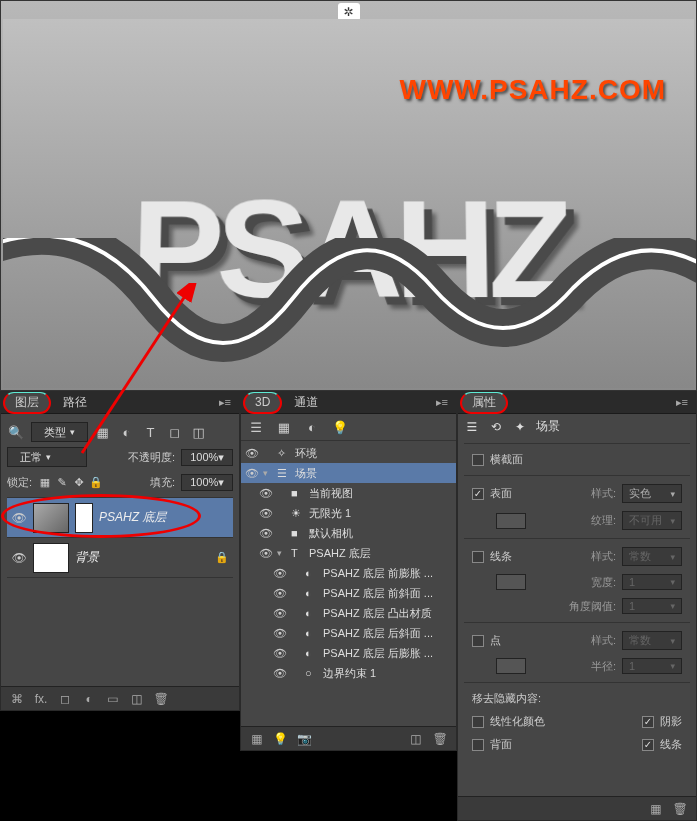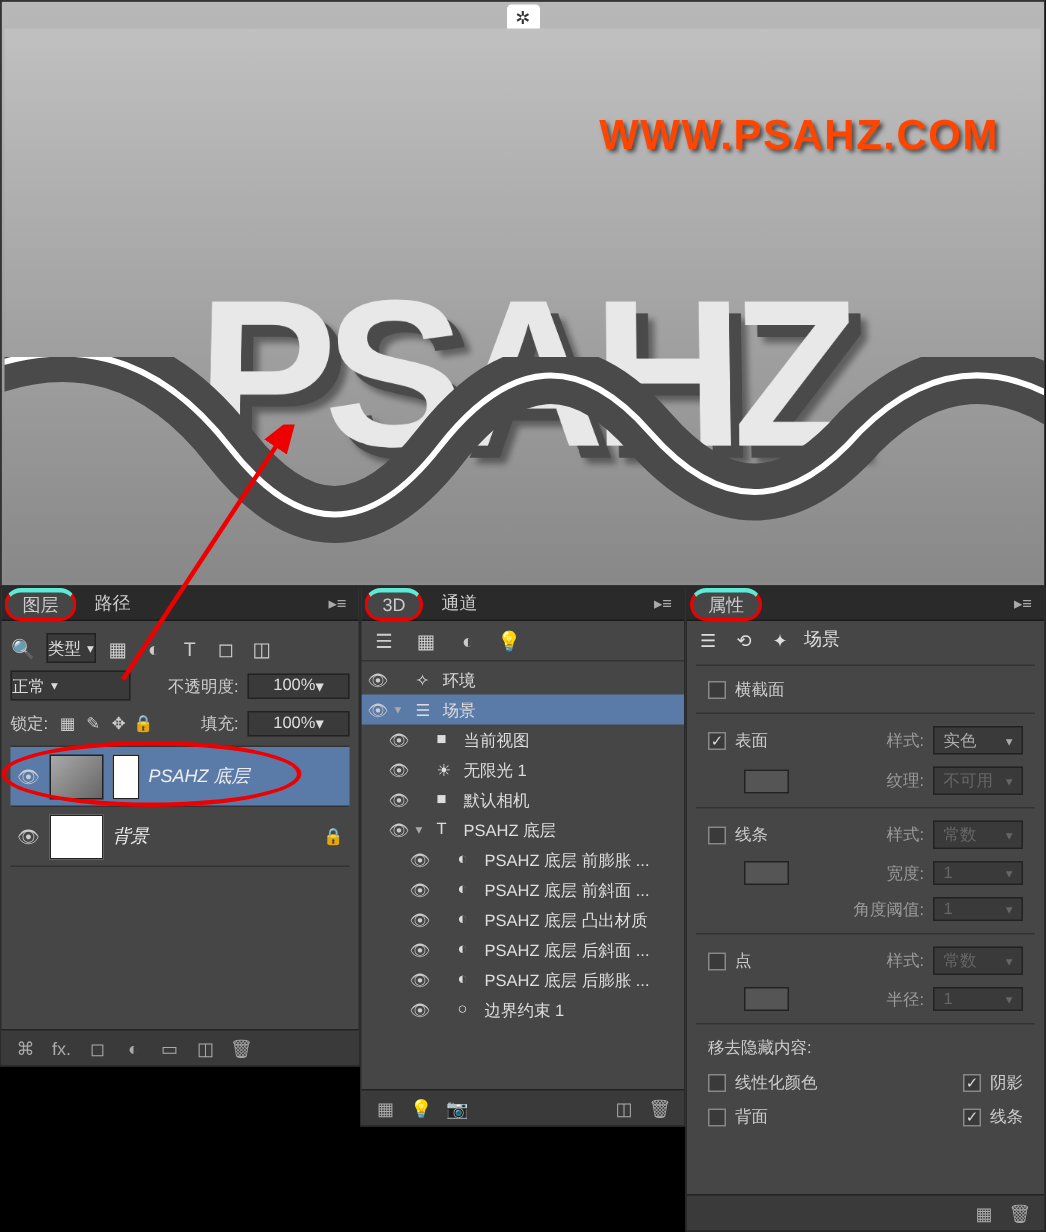--- a/index.html
+++ b/index.html
@@ -12,34 +12,34 @@
 .text3d { position: absolute; top: 130px; left: 10px; right: 10px; height: 200px; display: flex; align-items: center; justify-content: center; }
 .text3d-main { font-size: 140px; font-weight: 900; color: #e8e8e8; text-shadow: 8px 8px 0 #4a4a4a, 12px 12px 4px rgba(0,0,0,0.4); letter-spacing: -8px; transform: perspective(800px) rotateX(5deg); font-family: Arial Black, sans-serif; }
 .ribbon { position: absolute; bottom: 10px; left: 0; right: 0; height: 140px; pointer-events: none; }
 .arrow { position: absolute; top: 283px; left: 72px; width: 140px; height: 180px; pointer-events: none; z-index: 10; }
 
 .panels { position: absolute; top: 391px; left: 0; right: 0; bottom: 0; display: flex; background: #000; }
 
 .panel { background: #464646; border: 1px solid #2a2a2a; position: relative; display: flex; flex-direction: column; }
 .panel-tabs { display: flex; background: #2a2a2a; height: 22px; align-items: center; border-bottom: 1px solid #1a1a1a; padding-right: 4px; }
 .tab { padding: 2px 10px; font-size: 12px; color: #ccc; cursor: pointer; height: 22px; display: flex; align-items: center; }
-.tab.active { background: #464646; border-top: 3px solid #5eead4; }
+.tab.active { background: #464646; border-top: 1px solid #5eead4; }
 .tab-circle { border: 2px solid #e00; border-radius: 12px; padding: 0 10px; margin: 1px 2px; }
 .panel-menu { margin-left: auto; color: #aaa; font-size: 11px; padding: 0 4px; cursor: pointer; }
 
 .panel-body { flex: 1; padding: 4px 6px; font-size: 12px; color: #ddd; overflow: hidden; }
 
 
 .layers-panel { width: 240px; height: 320px; }
 .layers-row { display: flex; align-items: center; gap: 6px; margin: 3px 0; height: 22px; }
 .layers-row .icon { width: 18px; height: 18px; display: inline-flex; align-items: center; justify-content: center; color: #ccc; font-size: 13px; }
-.dropdown { background: #3a3a3a; border: 1px solid #222; color: #ddd; padding: 1px 0; font-size: 11px; height: 20px; display: inline-flex; align-items: center; cursor: pointer; }
+.dropdown { background: #3a3a3a; border: 1px solid #222; color: #ddd; padding: 1px 12px; font-size: 11px; height: 20px; display: inline-flex; align-items: center; cursor: pointer; }
 .dropdown::after { content: '▾'; margin-left: 4px; font-size: 9px; }
 .label-txt { font-size: 11px; color: #ccc; }
-.pct-box { background: #3a3a3a; border: 1px solid #222; color: #ddd; padding: 1px 4px; font-size: 11px; width: 68px; display: inline-flex; align-items: center; justify-content: center; }
+.pct-box { background: #3a3a3a; border: 1px solid #222; color: #ddd; padding: 1px 4px; font-size: 11px; width: 52px; display: inline-flex; align-items: center; justify-content: center; }
 .lock-icons { display: flex; gap: 3px; }
 .lock-icons span { width: 14px; height: 14px; display: inline-flex; align-items: center; justify-content: center; font-size: 11px; color: #ccc; cursor: pointer; }
 
 .layer-list { margin-top: 4px; border-top: 1px solid #333; }
 .layer-item { display: flex; align-items: center; height: 40px; border-bottom: 1px solid #333; padding: 2px 4px; gap: 6px; position: relative; }
 .layer-item.selected { background: #5a7aa8; }
 .eye { width: 16px; height: 16px; cursor: pointer; font-size: 12px; color: #ccc; display: flex; align-items: center; justify-content: center; }
 .layer-thumb { width: 36px; height: 30px; background: #888; border: 1px solid #222; position: relative; }
 .layer-name { font-size: 12px; color: #eee; font-style: italic; }
 .red-oval { position: absolute; border: 3px solid #e00; border-radius: 50%; pointer-events: none; }

